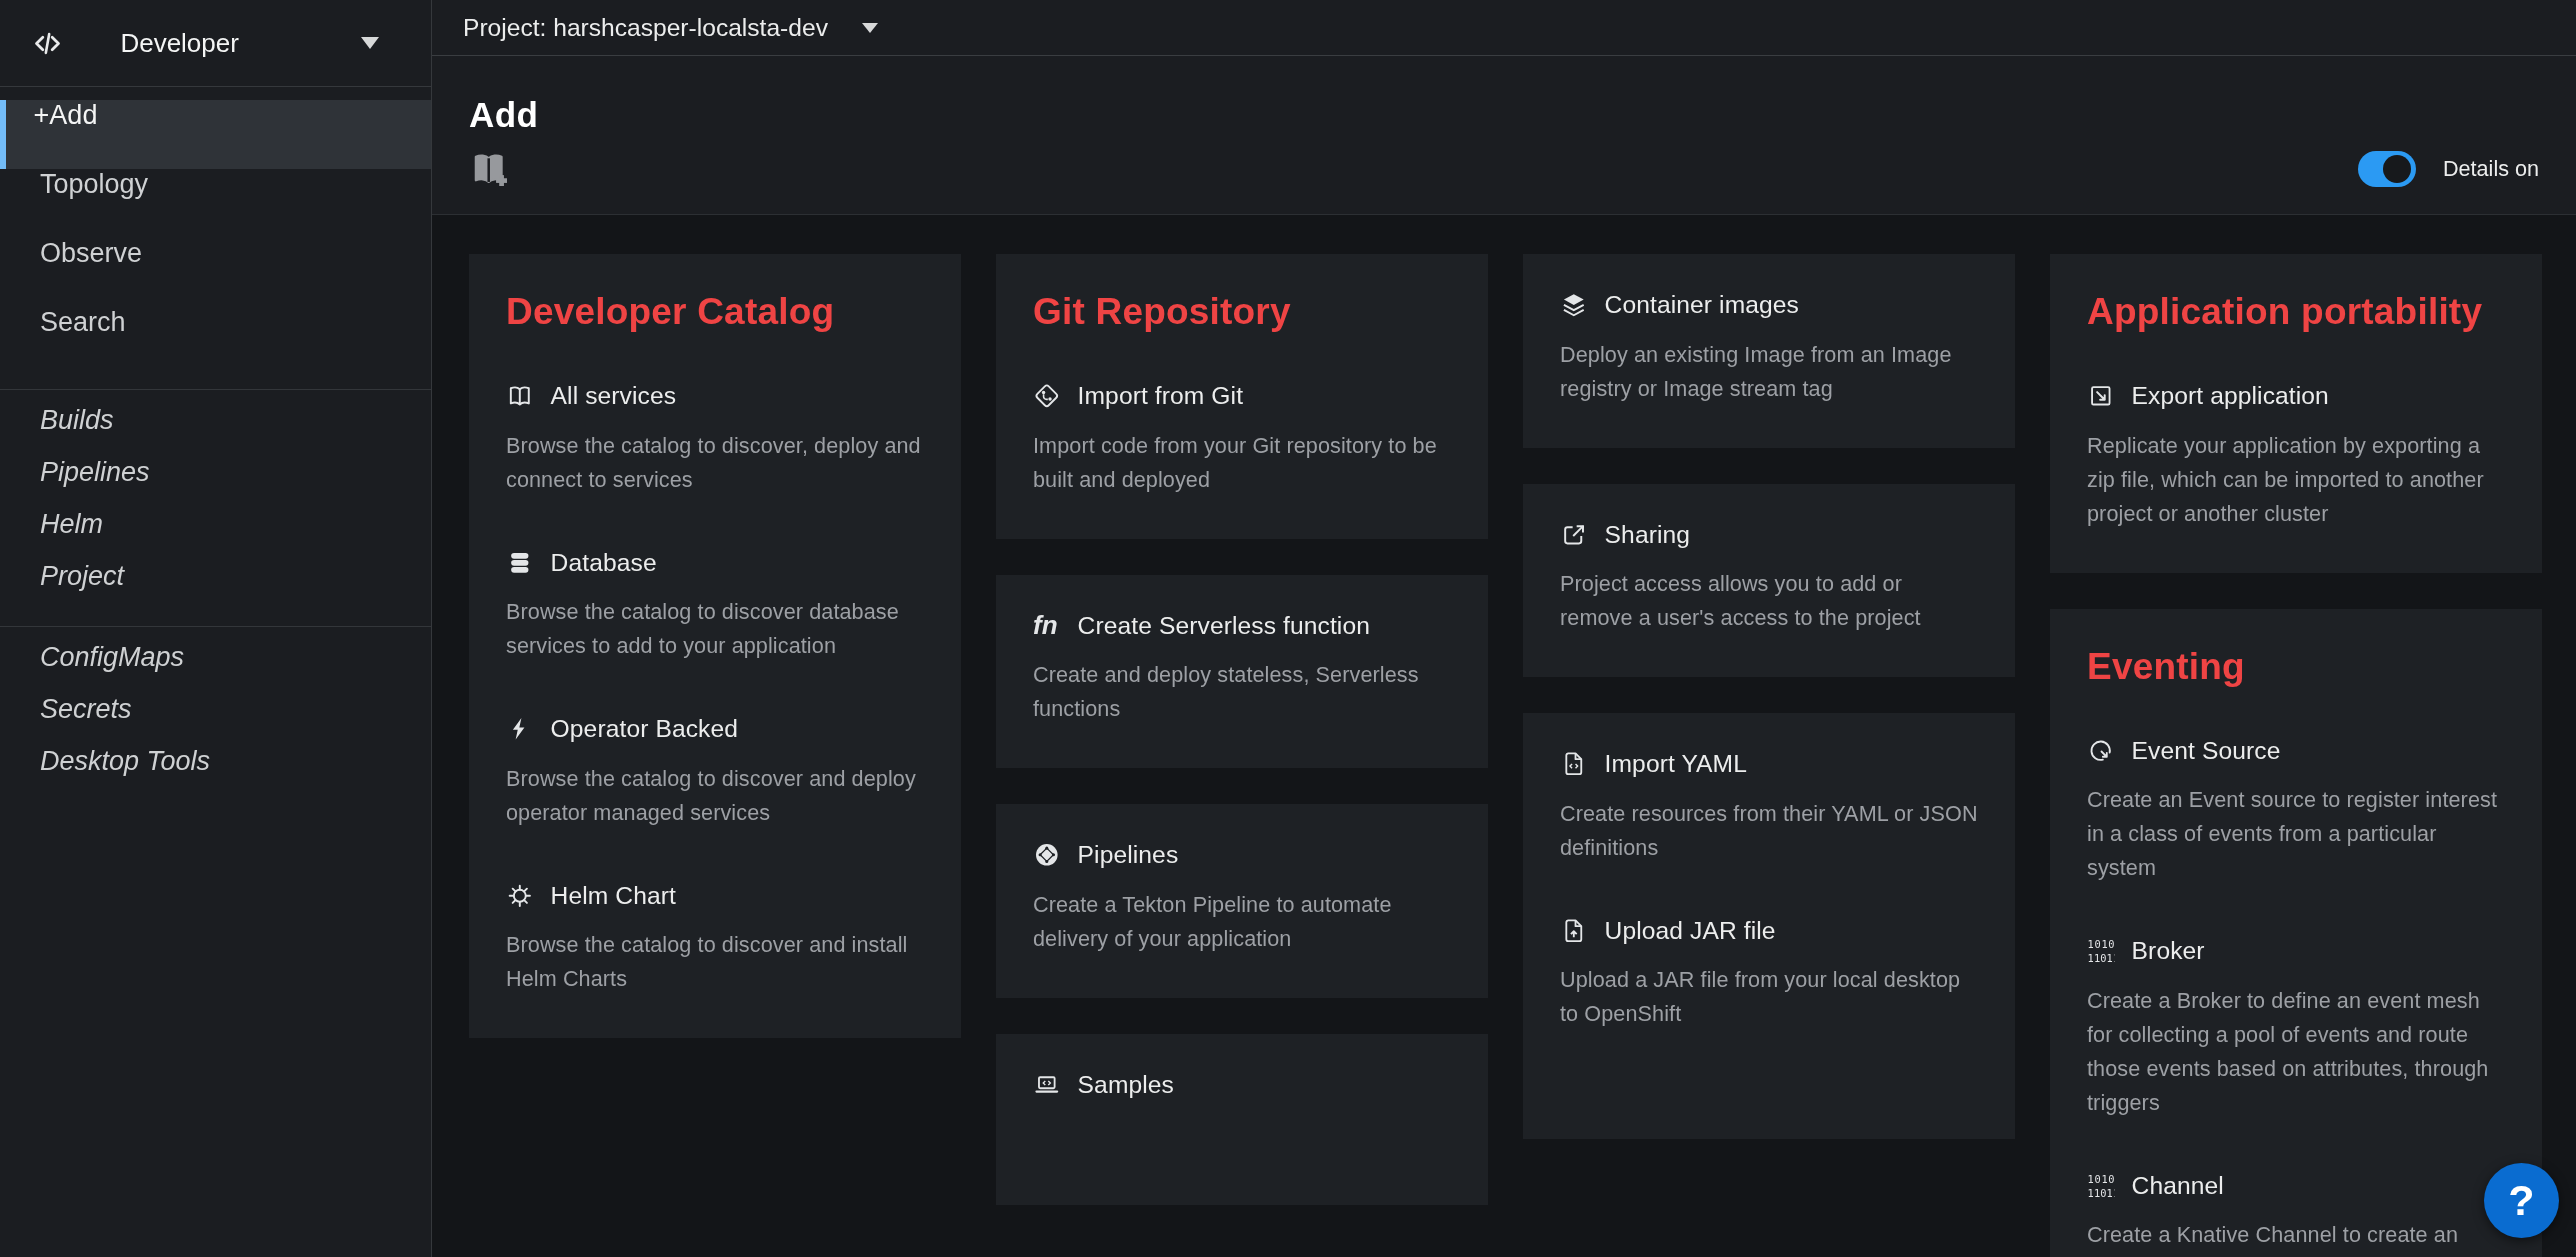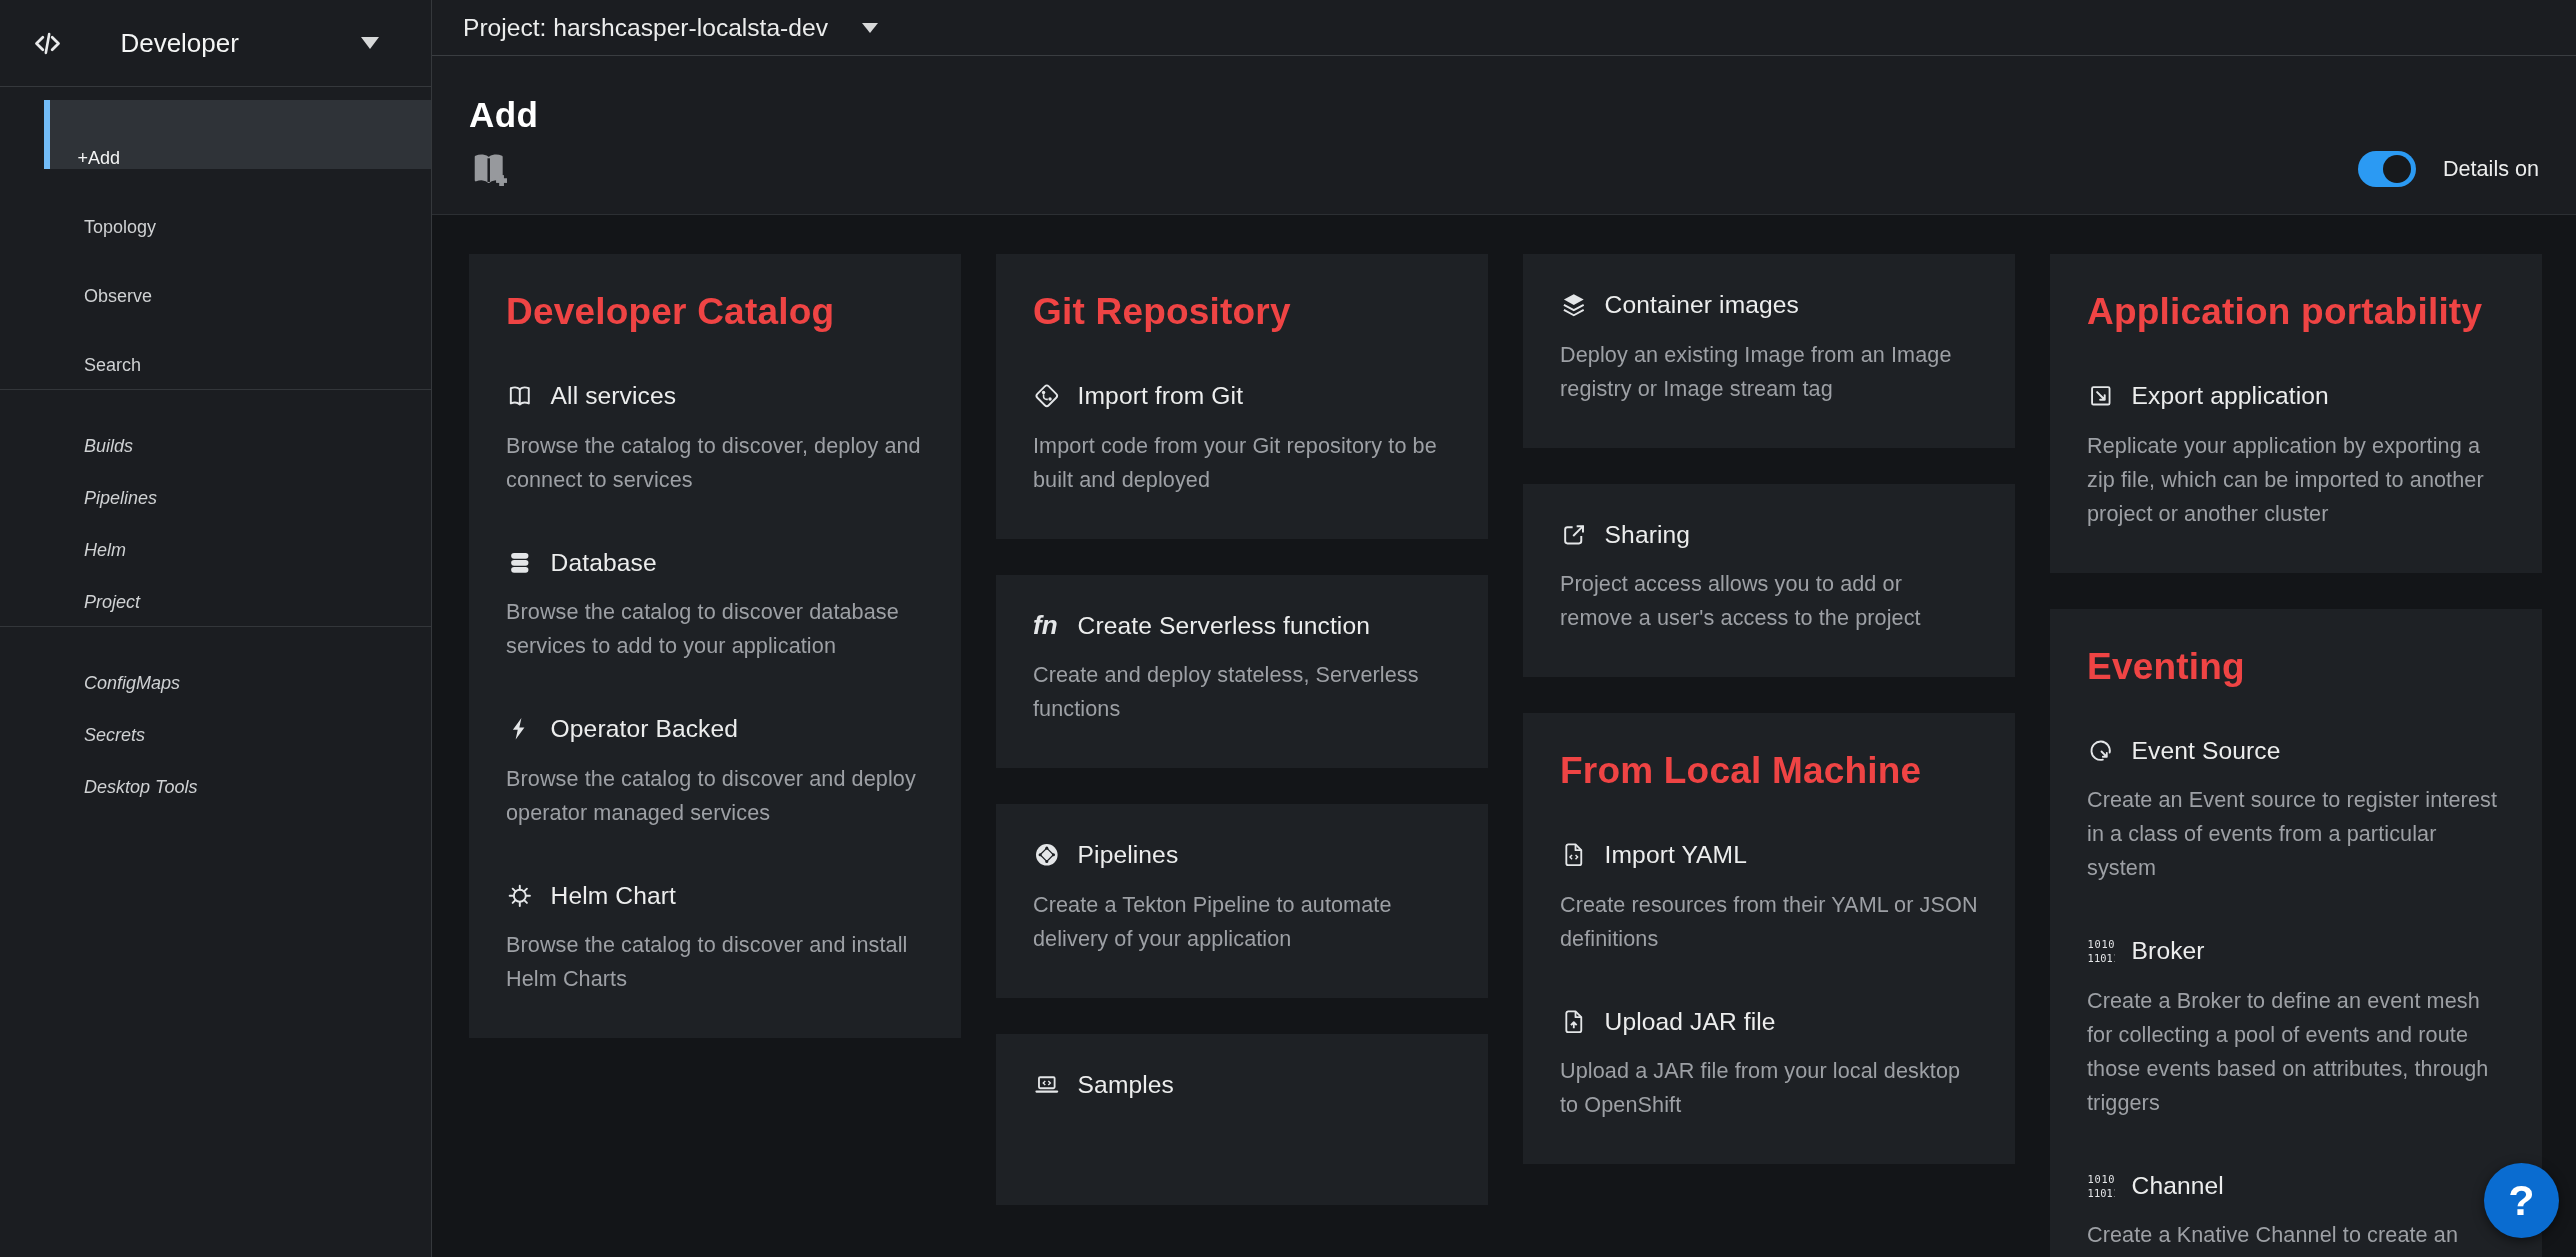--- a/index.html
+++ b/index.html
@@ -8,21 +8,21 @@
 
   .screen { position:relative; width:2576px; height:1257px; overflow:hidden; display:flex; }
 
   
   .sidebar { width:432px; flex:none; background:#1b1d21; border-right:0.7px solid #35383c; display:flex; flex-direction:column; }
   .persp { height:87px; flex:none; display:flex; align-items:center; padding:0 52px 0 31px; border-bottom:0.7px solid #35383c; cursor:pointer; }
   .persp-icon { width:33px; height:33px; margin-right:16.4px; color:#e9eaeb; flex:none; }
   .persp-label { font-size:26px; color:#f4f5f5;margin-left:40px; }
   .caret { width:0; height:0; border-left:9.7px solid transparent; border-right:9.7px solid transparent; border-top:12px solid #d7d8d9; margin-left:auto; flex:none; }
   .nav { padding-top:12.7px; }
-  .nav-item { display:flex; align-items:flex-end; padding-left:34px; font-size:18px; color:#cfd1d3; cursor:pointer; border-left:6px solid transparent;margin-left:44px; }
+  .nav-item { display:flex; align-items:flex-start; padding-left:34px; font-size:27px; color:#cfd1d3; cursor:pointer; border-left:6px solid transparent; }
   .nav-item.g1 { height:69px; }
   .nav-item.g2 { height:52px;font-style:italic; }
   .nav-item.current { background:#2f3338; border-left:6px solid #73bcf7; color:#f4f5f5; padding-left:27.6px; }
   .nav-sep { border:none; border-top:0.7px solid #33363a; margin:13.4px 0 15px 0; }
 
   
   .main { flex:1; display:flex; flex-direction:column; background:#131518; min-width:0; }
   .projectbar { height:56px; flex:none; background:#1b1d21; border-bottom:0.7px solid #3a3d41; display:flex; align-items:center; padding-left:31px; cursor:pointer; }
   .projectbar .label { font-size:24.6px; color:#eceded; }
   .projectbar .caret { margin-left:34px; border-left-width:8.2px; border-right-width:8.2px; border-top-width:10.4px; }
@@ -354,21 +354,20 @@
                   <svg viewBox="0 0 37 37" width="27.6" height="27.6">
                     <use href="#i-share"></use>
                   </svg>
                 </span>
               <span class="item-title">Sharing</span>
             </div>
             <p class="desc">Project access allows you to add or remove a user's access to the project</p>
           </div>
         </div>
         <div class="card h-local">
-          <h2>From Local Machine</h2>
           <div class="item">
             <div class="item-head">
               <span class="i">
                   <svg viewBox="0 0 37 37" width="27.6" height="27.6">
                     <use href="#i-file-code"></use>
                   </svg>
                 </span>
               <span class="item-title">Import YAML</span>
             </div>
             <p class="desc">Create resources from their YAML or JSON definitions</p>

